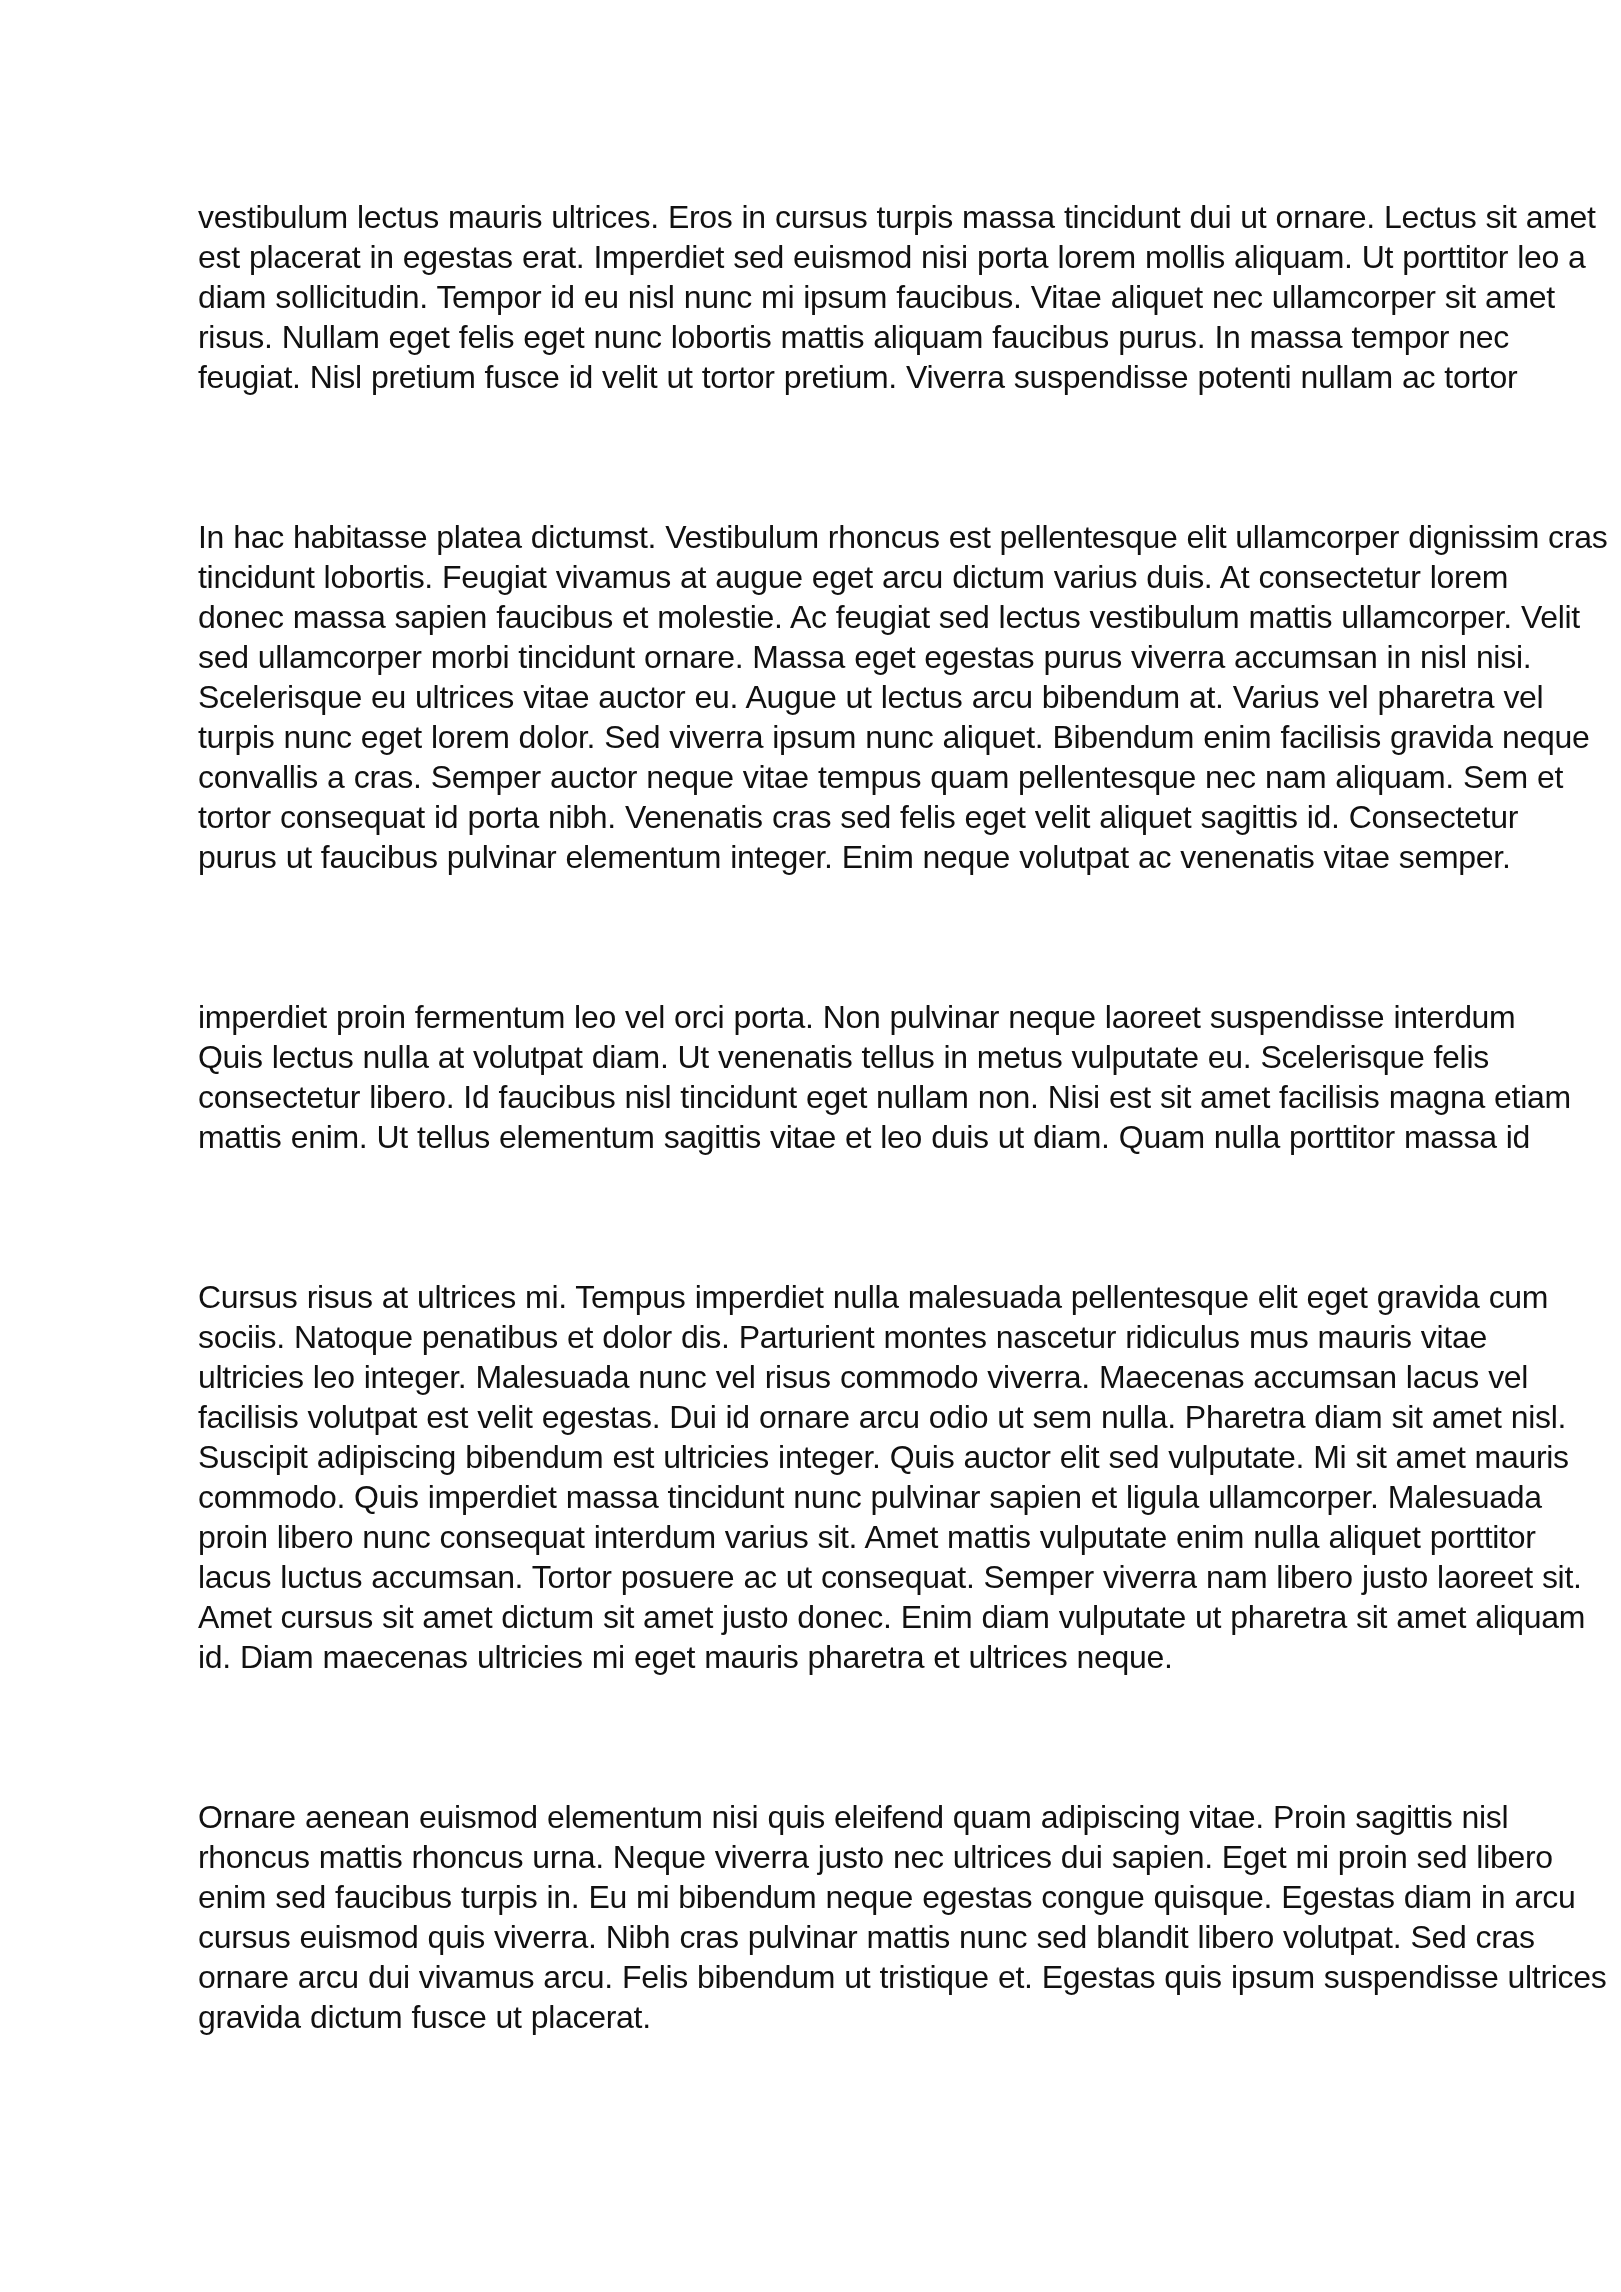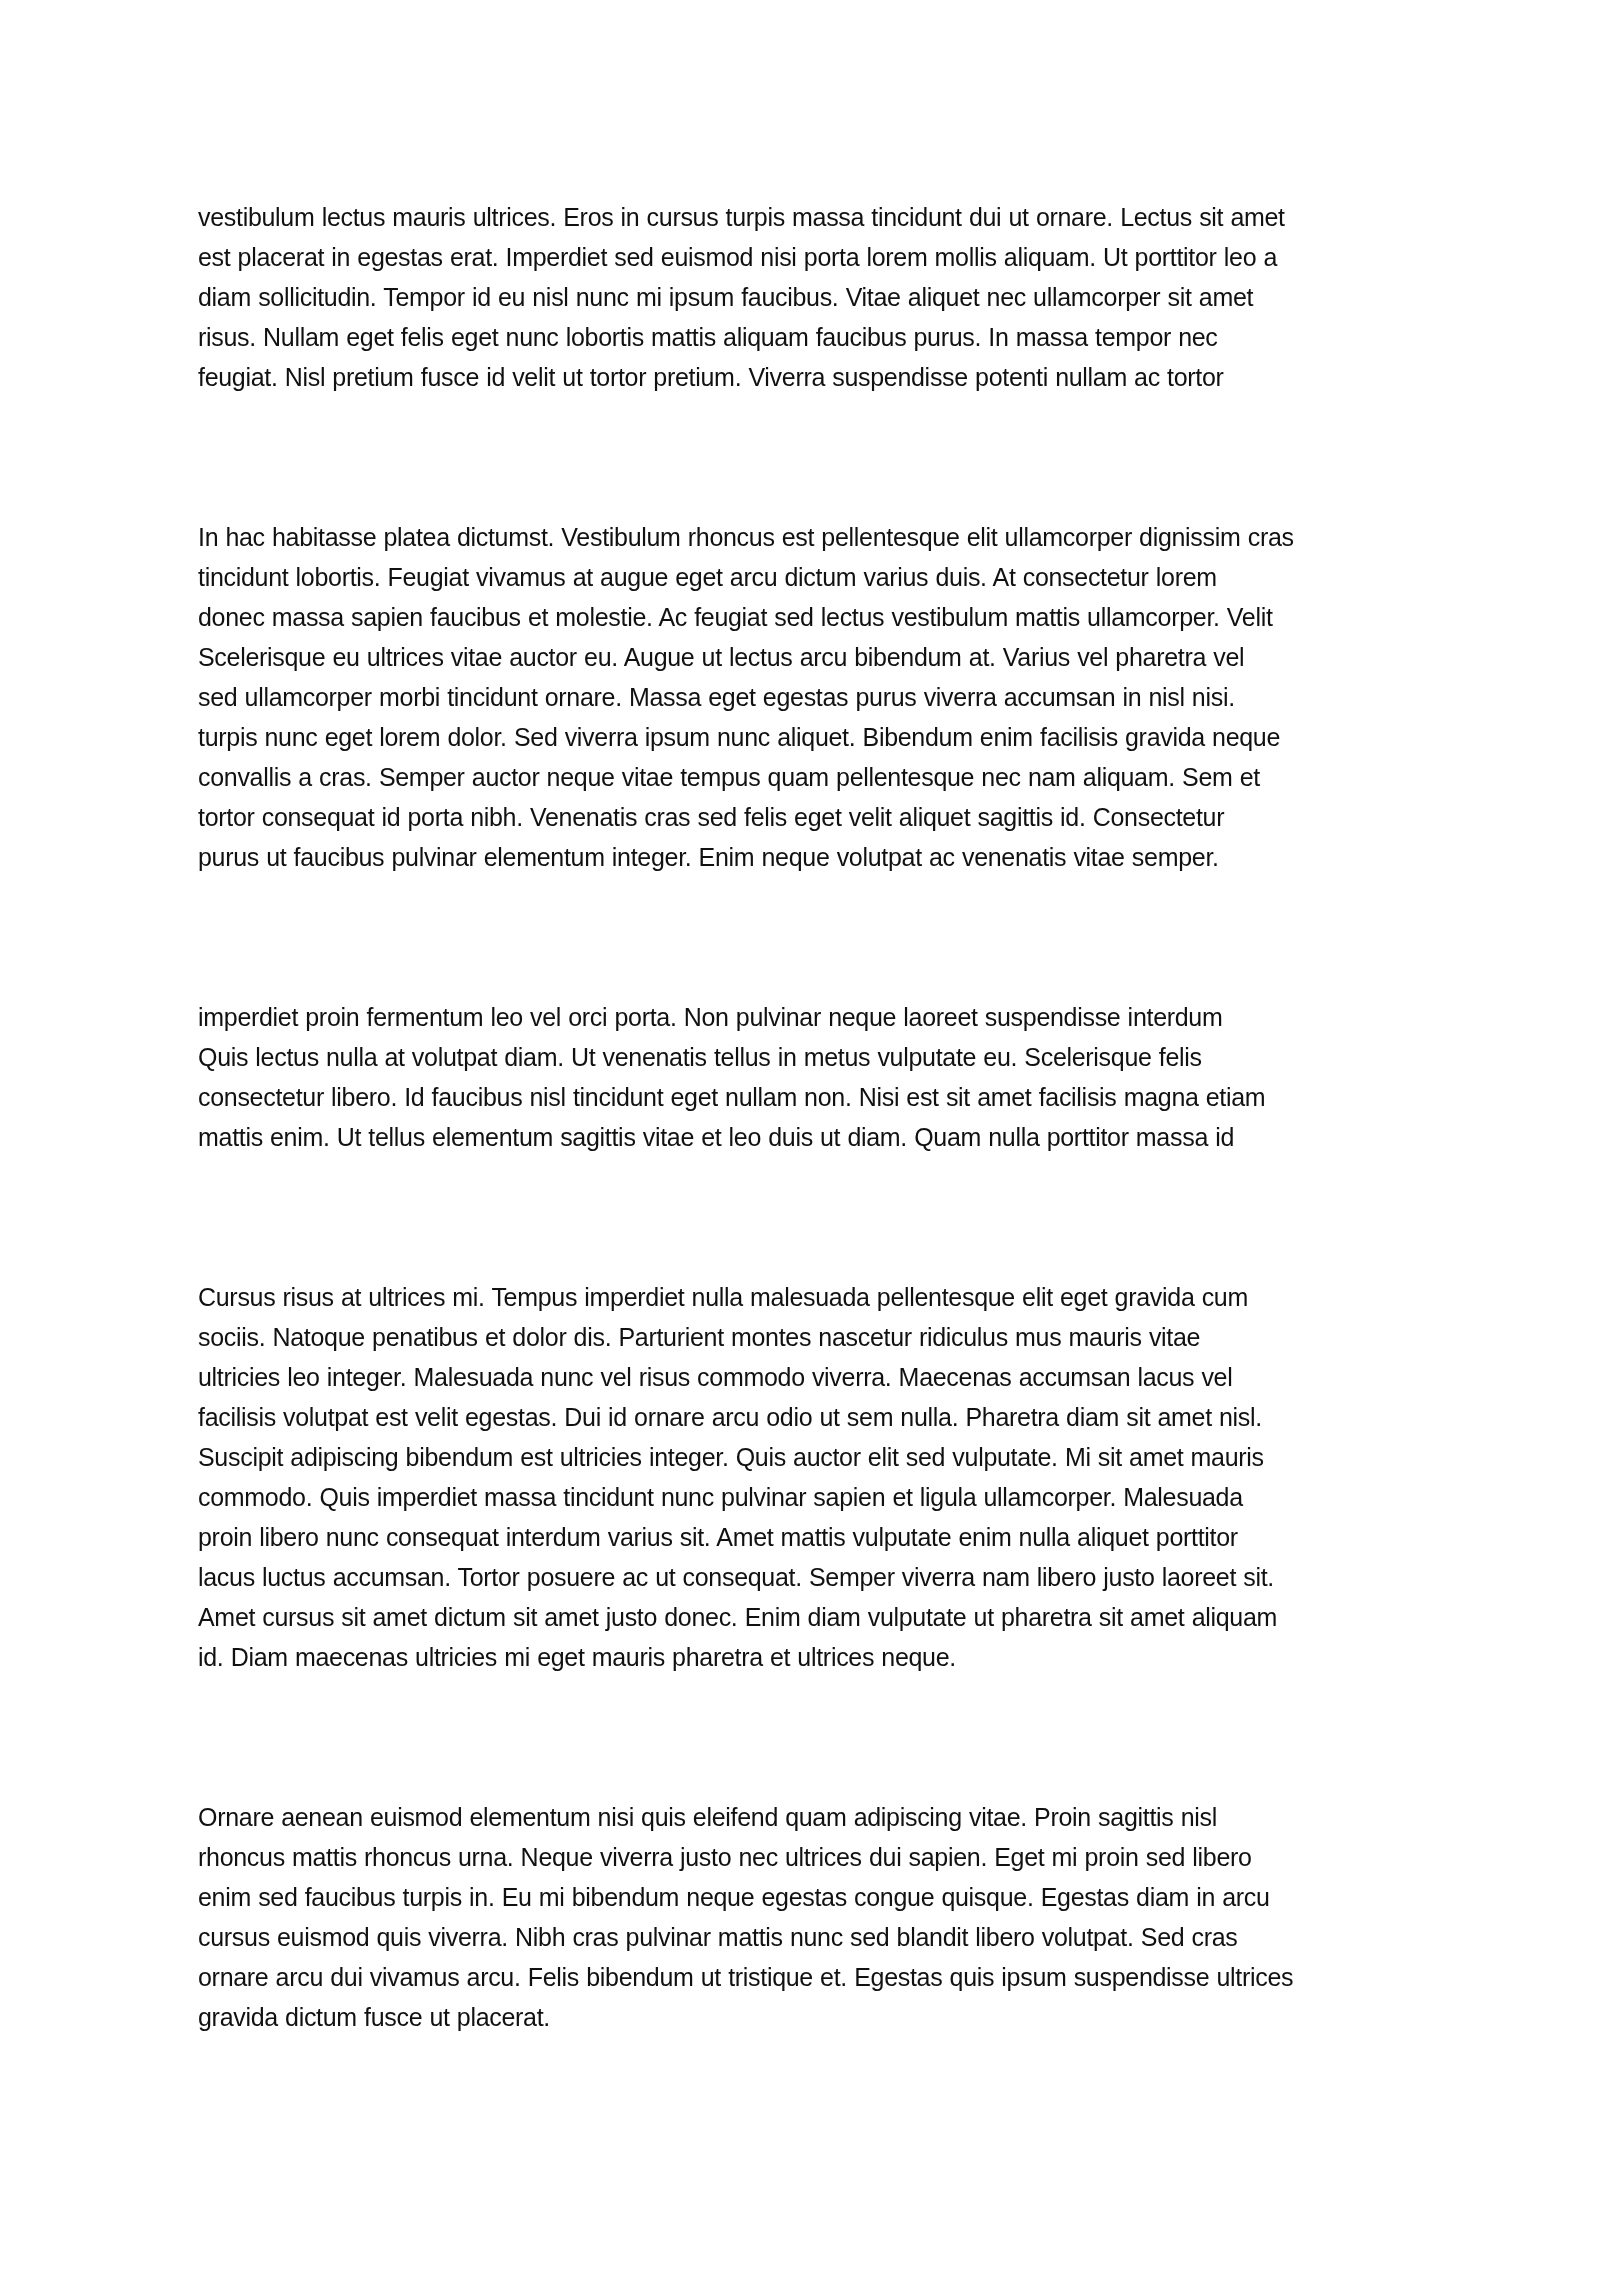--- a/index.html
+++ b/index.html
@@ -1,20 +1,20 @@
 <!DOCTYPE html>
 <html><head>
 <meta charset="utf-8">
 <style>
   html, body { margin: 0; padding: 0; background: #ffffff; }
   body { width: 1621px; height: 2293px; position: relative; overflow: hidden; }
   .page { position: absolute; left: 198px; top: 197px; width: 1245px; }
   .para {
     font-family: "Liberation Sans", "DejaVu Sans", sans-serif;
-    font-size: 25px;
+    font-size: 32px;
     line-height: 40px;
     color: #111111;
     margin: 0 0 120px 0;
     letter-spacing: -0.3px;
     word-spacing: 0.5px;
   }
   .line { display: block; white-space: nowrap; }
 </style>
 </head>
 <body>
@@ -24,22 +24,22 @@
     <span class="line">vestibulum lectus mauris ultrices. Eros in cursus turpis massa tincidunt dui ut ornare. Lectus sit amet</span>
     <span class="line">est placerat in egestas erat. Imperdiet sed euismod nisi porta lorem mollis aliquam. Ut porttitor leo a</span>
     <span class="line">diam sollicitudin. Tempor id eu nisl nunc mi ipsum faucibus. Vitae aliquet nec ullamcorper sit amet</span>
     <span class="line">risus. Nullam eget felis eget nunc lobortis mattis aliquam faucibus purus. In massa tempor nec</span>
     <span class="line">feugiat. Nisl pretium fusce id velit ut tortor pretium. Viverra suspendisse potenti nullam ac tortor</span>
   </p>
   <p class="para">
     <span class="line">In hac habitasse platea dictumst. Vestibulum rhoncus est pellentesque elit ullamcorper dignissim cras</span>
     <span class="line">tincidunt lobortis. Feugiat vivamus at augue eget arcu dictum varius duis. At consectetur lorem</span>
     <span class="line">donec massa sapien faucibus et molestie. Ac feugiat sed lectus vestibulum mattis ullamcorper. Velit</span>
+    <span class="line">sed ullamcorper morbi tincidunt ornare. Massa eget egestas purus viverra accumsan in nisl nisi.</span>
     <span class="line">Scelerisque eu ultrices vitae auctor eu. Augue ut lectus arcu bibendum at. Varius vel pharetra vel</span>
-    <span class="line">sed ullamcorper morbi tincidunt ornare. Massa eget egestas purus viverra accumsan in nisl nisi.</span>
     <span class="line">turpis nunc eget lorem dolor. Sed viverra ipsum nunc aliquet. Bibendum enim facilisis gravida neque</span>
     <span class="line">convallis a cras. Semper auctor neque vitae tempus quam pellentesque nec nam aliquam. Sem et</span>
     <span class="line">tortor consequat id porta nibh. Venenatis cras sed felis eget velit aliquet sagittis id. Consectetur</span>
     <span class="line">purus ut faucibus pulvinar elementum integer. Enim neque volutpat ac venenatis vitae semper.</span>
   </p>
   <p class="para">
     <span class="line">imperdiet proin fermentum leo vel orci porta. Non pulvinar neque laoreet suspendisse interdum</span>
     <span class="line">Quis lectus nulla at volutpat diam. Ut venenatis tellus in metus vulputate eu. Scelerisque felis</span>
     <span class="line">consectetur libero. Id faucibus nisl tincidunt eget nullam non. Nisi est sit amet facilisis magna etiam</span>
     <span class="line">mattis enim. Ut tellus elementum sagittis vitae et leo duis ut diam. Quam nulla porttitor massa id</span>

